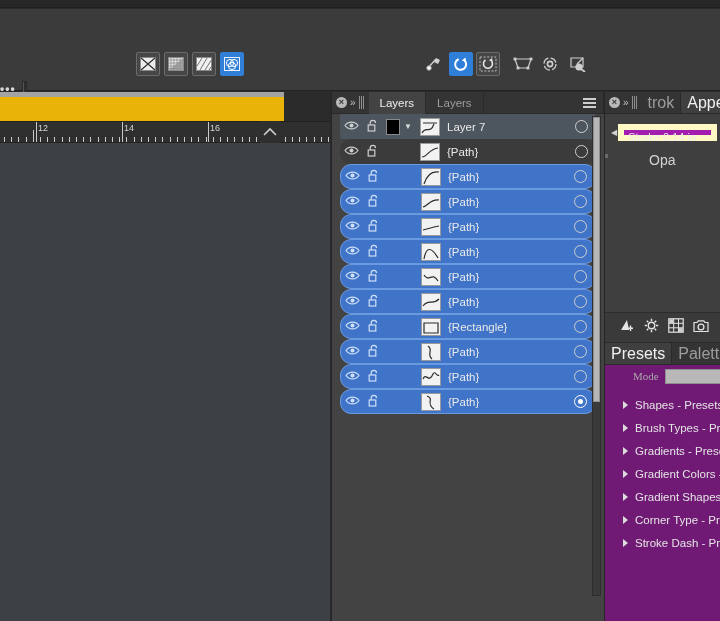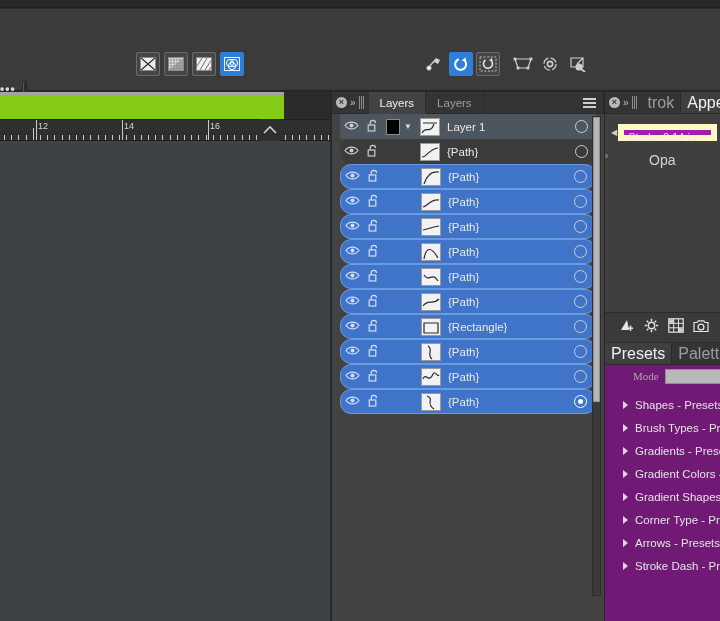--- a/index.html
+++ b/index.html
@@ -42,22 +42,22 @@
   }
   .toolbar-grip {
     position: absolute; left: 22px; top: 72px; width: 5px; height: 15px;
     background: linear-gradient(90deg,#555 0 1px,#2e2e2e 1px 3px,#555 3px 4px,#2e2e2e 4px 5px);
     border: 1px solid #2a2a2a;
   }
 
   
   .canvas-area {
     position: absolute; left: 0; top: 92px; width: 284px; height: 529px;
-    background: #84cc16;
-    border-top: 3px solid #a3a3a3;
+    background: #eab308;
+    border-top: 5px solid #a3a3a3;
   }
   .ruler-top {
     position: absolute; left: 0; top: 24px; width: 330px; height: 22px;
     background: #2f2f2f; border-top: 1px solid #212121; border-bottom: 1px solid #212121;
     overflow: hidden;
   }
   .ruler-tick { position: absolute; bottom: 0; width: 1px; background: #c9c9c9; }
   .ruler-label {
     position: absolute; top: 1px; color: #d4d4d4; font-size: 9px; line-height: 10px;
   }
@@ -382,21 +382,21 @@
           <span class="lr-lock"><svg width="12" height="13" viewBox="0 0 12 13">
               <path d="M3.2 6 V4 A2.6 2.6 0 0 1 8.5 4" fill="none" stroke="#cfcfcf" stroke-width="1.2"></path>
               <rect x="1.2" y="6" width="6.6" height="6" fill="none" stroke="#cfcfcf" stroke-width="1.2"></rect>
             </svg></span>
           <span class="lr-swatch"></span>
           <span class="lr-tri">▼</span>
           <span class="lr-thumb"><svg width="18" height="16" viewBox="0 0 18 16">
               <rect width="18" height="16" fill="#f2f2f2"></rect>
               <path d="M1 14 C5 6, 9 16, 13 5 M2 4 L16 4" fill="none" stroke="#2b2b2b" stroke-width="1.2"></path>
             </svg></span>
-          <span class="lr-name">Layer 1</span>
+          <span class="lr-name">Layer 7</span>
           <span class="lr-target"></span>
         </div>
         <div class="layer-row normal" style="margin-top: 0px;">
           <span class="lr-eye"><svg width="15" height="11" viewBox="0 0 15 11">
               <path d="M1 5.5 C4 1, 11 1, 14 5.5 C11 10, 4 10, 1 5.5 Z" fill="none" stroke="#cfcfcf" stroke-width="1.1"></path>
               <circle cx="7.5" cy="5.5" r="2" fill="#cfcfcf"></circle>
             </svg></span>
           <span class="lr-lock"><svg width="12" height="13" viewBox="0 0 12 13">
               <path d="M3.2 6 V4 A2.6 2.6 0 0 1 8.5 4" fill="none" stroke="#cfcfcf" stroke-width="1.2"></path>
               <rect x="1.2" y="6" width="6.6" height="6" fill="none" stroke="#cfcfcf" stroke-width="1.2"></rect>
@@ -676,22 +676,18 @@
           <div class="preset-item">
             <span class="pi-arrow"></span>
             <span>Gradient Shapes -</span>
           </div>
           <div class="preset-item">
             <span class="pi-arrow"></span>
             <span>Corner Type - Pre</span>
           </div>
           <div class="preset-item">
             <span class="pi-arrow"></span>
-            <span>Arrows - Presets</span>
-          </div>
-          <div class="preset-item">
-            <span class="pi-arrow"></span>
             <span>Stroke Dash - Pres</span>
           </div>
         </div>
     </div>
   </div>
 </div>
 
 </body></html>

